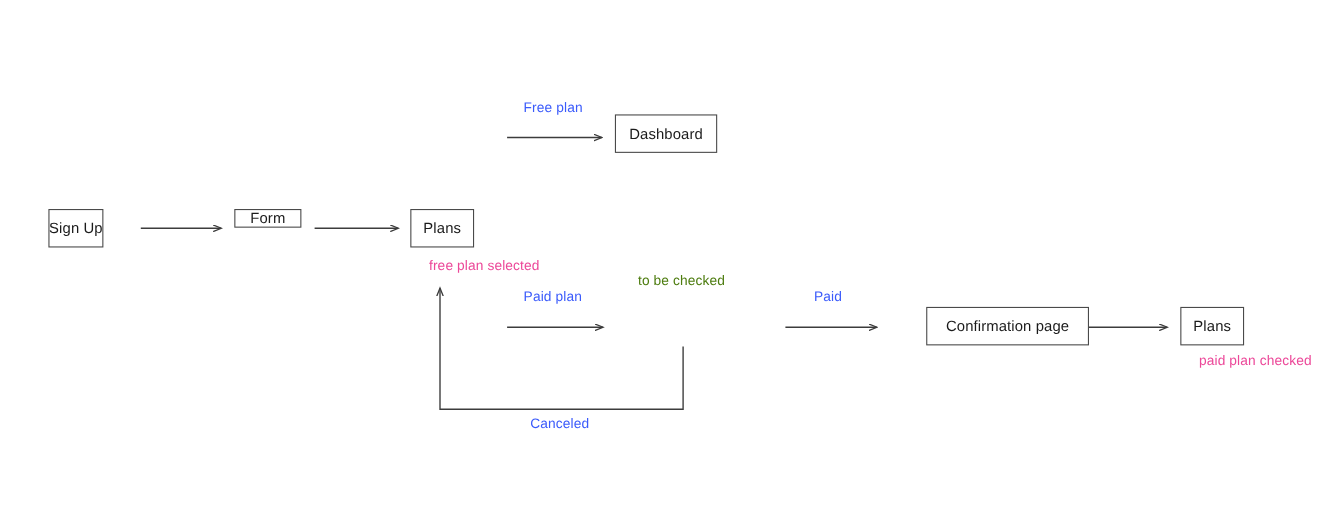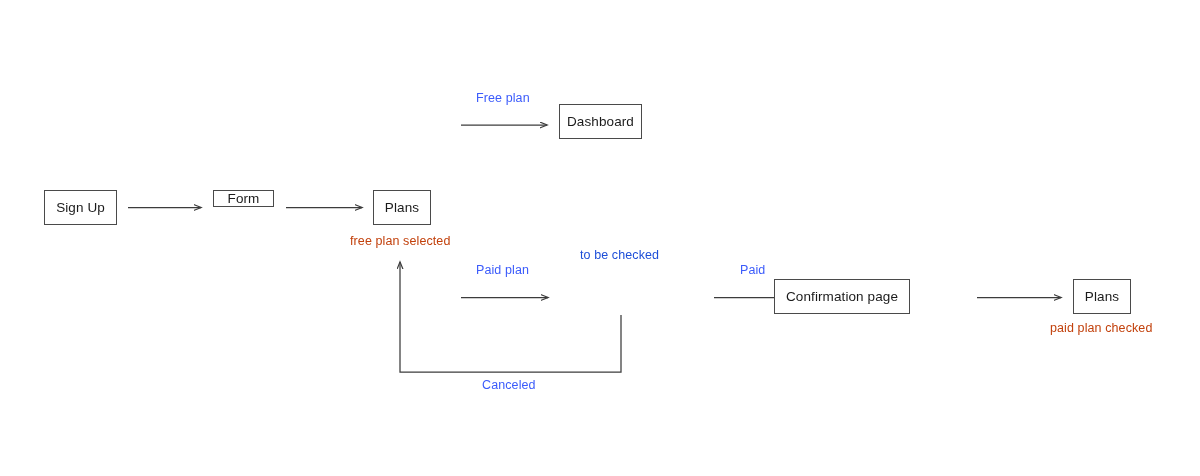--- a/index.html
+++ b/index.html
@@ -39,27 +39,28 @@
     letter-spacing: 0.1px;
     white-space: nowrap;
   }
   .edge-label {
     position: absolute;
     font-size: 12.5px;
     white-space: nowrap;
     letter-spacing: 0.1px;
   }
   .lbl-blue { color: #3b5bfb; }
-  .lbl-red  { color: #1d4ed8; }
+  .lbl-red  { color: #4d7c0f; }
   .note {
     position: absolute;
     font-size: 12.5px;
-    color: #c2410c;
+    color: #ec4899;
     white-space: nowrap;
     letter-spacing: 0.1px;
+    margin-left: 40px;
   }
 </style>
 </head>
 <body>
 
 <div id="canvas">
 
   <svg id="edges" viewBox="0 0 1200 476" width="1200" height="476" xmlns="http://www.w3.org/2000/svg">
     <defs>
       <marker id="ah" markerWidth="9" markerHeight="9" refX="7.4" refY="3.2" orient="auto" markerUnits="userSpaceOnUse">
@@ -81,38 +82,38 @@
       <line x1="461" y1="297.5" x2="548" y2="297.5" marker-end="url(#ah)"></line>
 
       <line x1="714" y1="297.5" x2="797" y2="297.5" marker-end="url(#ah)"></line>
 
       <line x1="977" y1="297.5" x2="1061" y2="297.5" marker-end="url(#ah)"></line>
 
       <path d="M621,315 L621,372 L400,372 L400,262" marker-end="url(#ahu)"></path>
     </g>
   </svg>
 
-  <div class="node" style="left:44px; top:190px; width:73px; height:35px;">
+  <div class="node" style="left:44px; top:190px; width:50px; height:35px;">
     <span>Sign Up</span>
   </div>
 
   <div class="node" style="left:213px; top:190px; width:61px; height:17px;">
     <span>Form</span>
   </div>
 
   <div class="node" style="left:373px; top:190px; width:58px; height:35px;">
     <span>Plans</span>
   </div>
 
-  <div class="node" style="left:559px; top:104px; width:83px; height:35px;">
+  <div class="node" style="left:559px; top:104px; width:93px; height:35px;">
     <span>Dashboard</span>
   </div>
 
 
-  <div class="node" style="left:774px; top:279px; width:136px; height:35px;">
+  <div class="node" style="left:842px; top:279px; width:148px; height:35px;">
     <span>Confirmation page</span>
   </div>
 
   <div class="node" style="left:1073px; top:279px; width:58px; height:35px;">
     <span>Plans</span>
   </div>
 
   <div class="edge-label lbl-blue" style="left:476px; top:91px;">Free plan</div>
 
   <div class="edge-label lbl-blue" style="left:476px; top:263px;text-align:center;">Paid plan</div>

